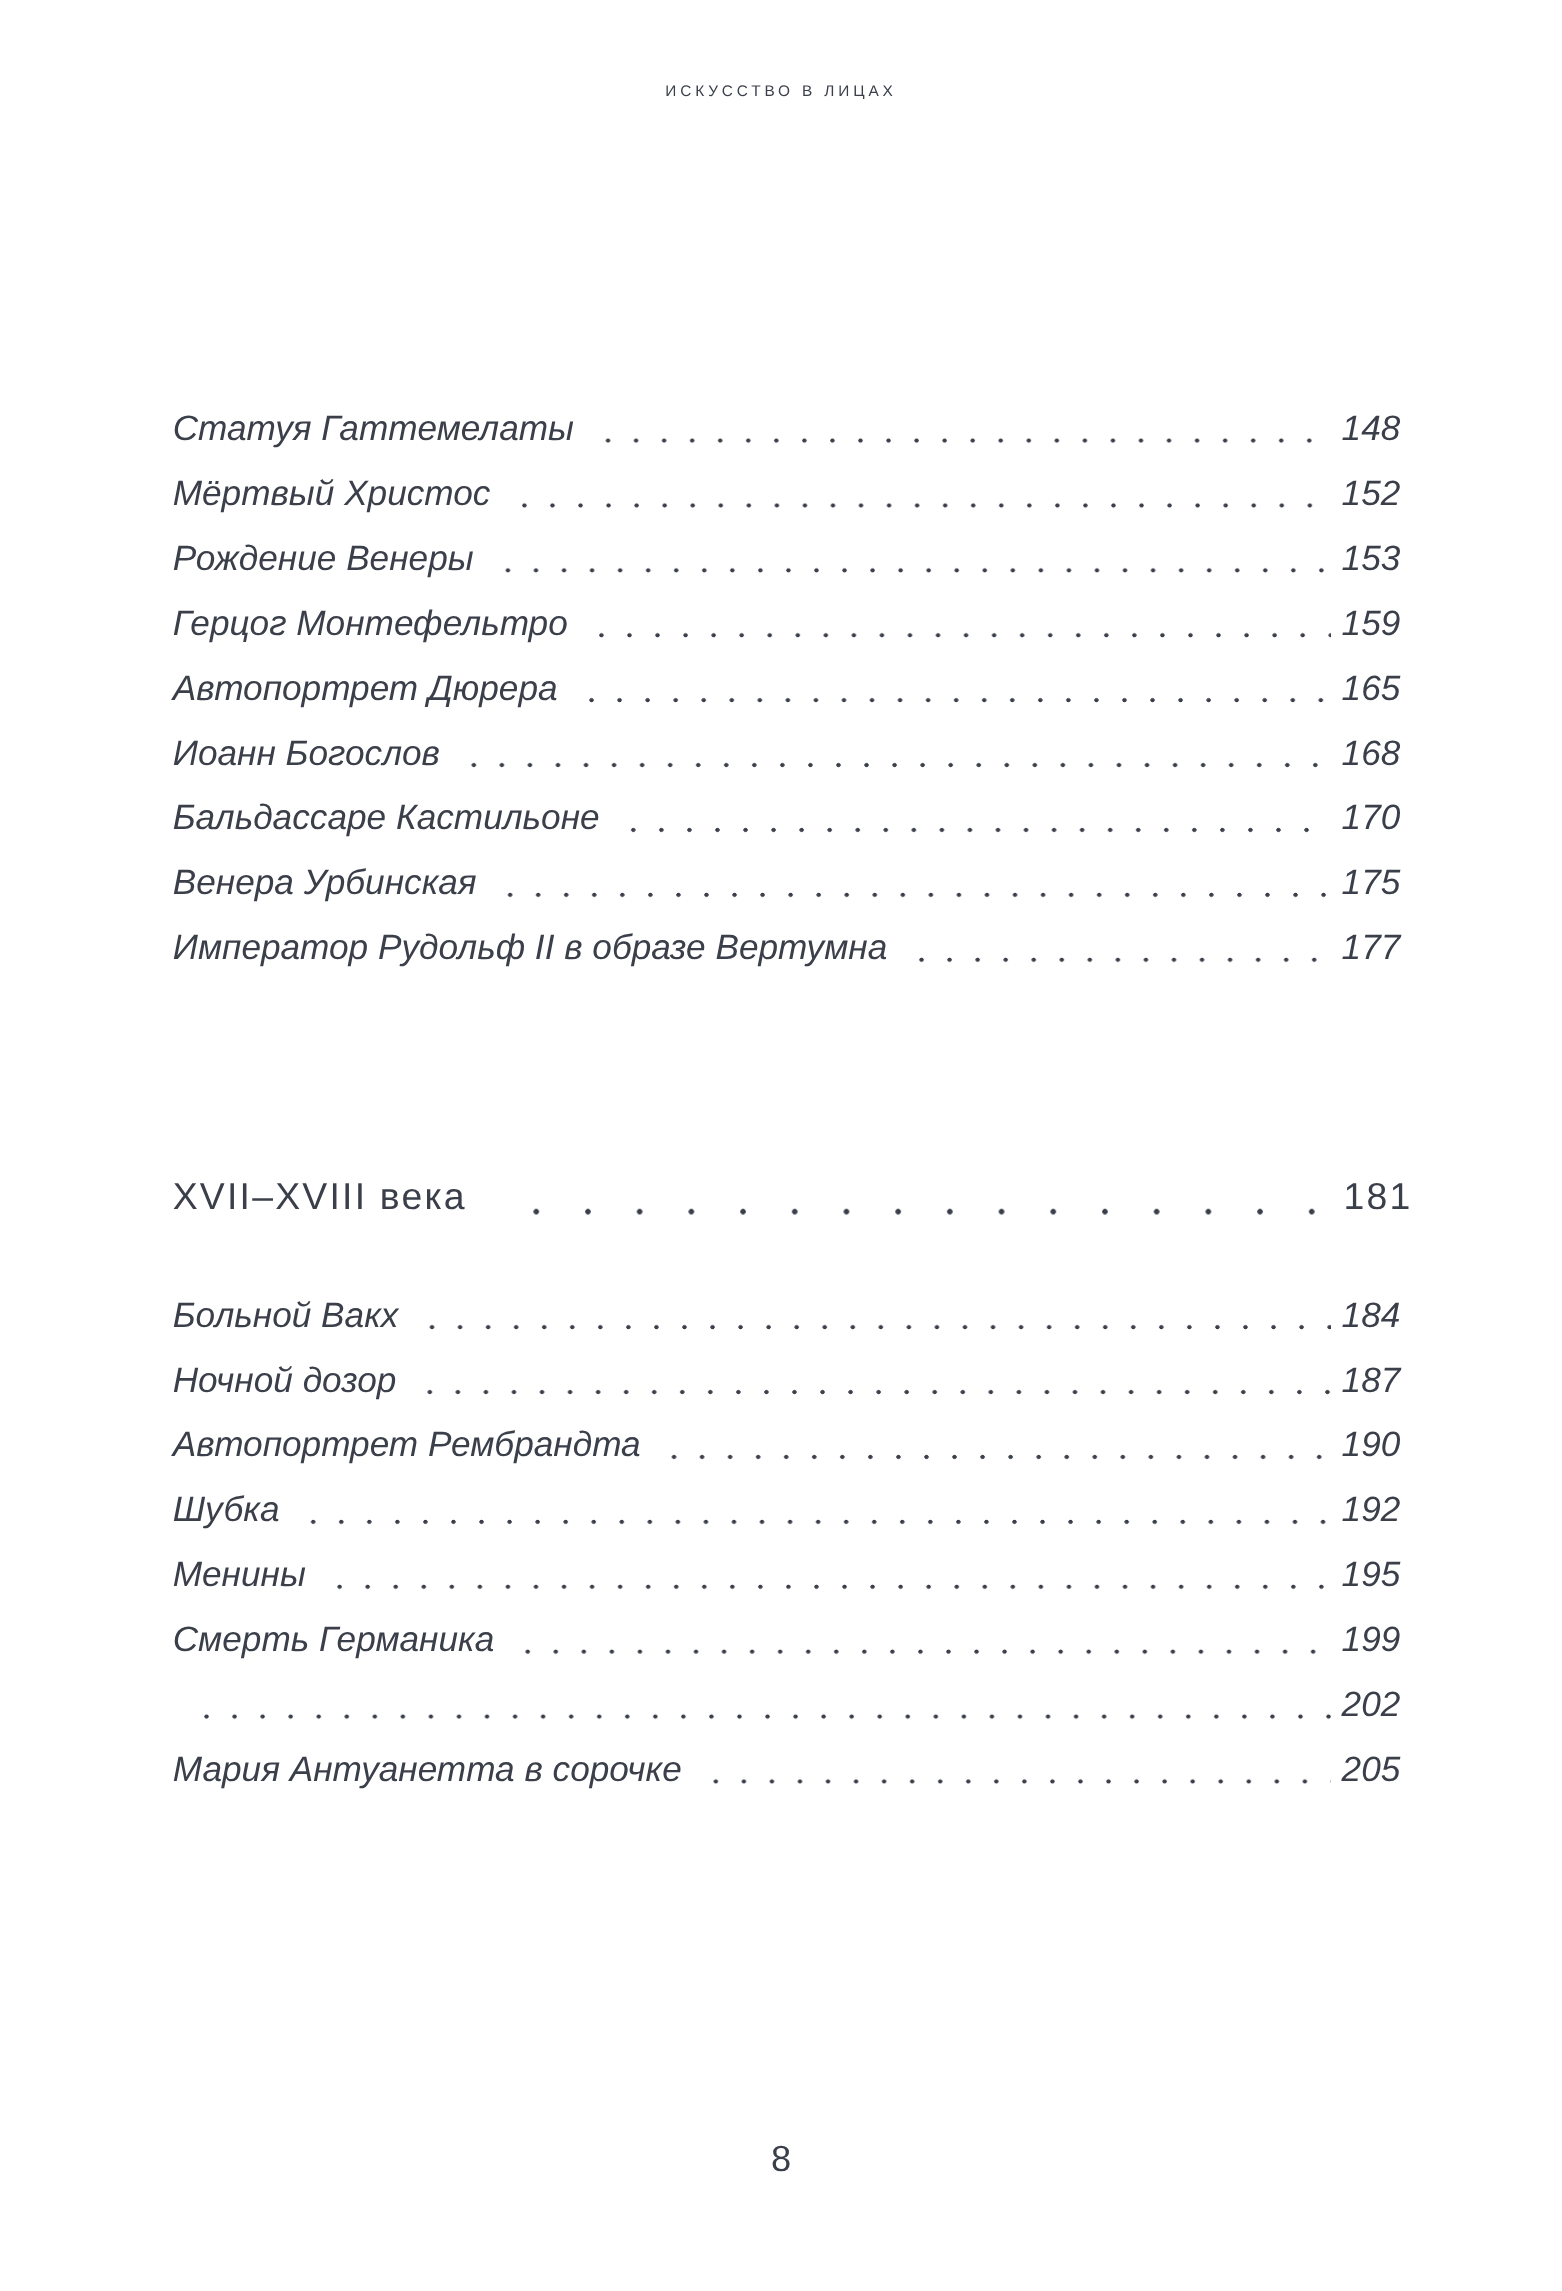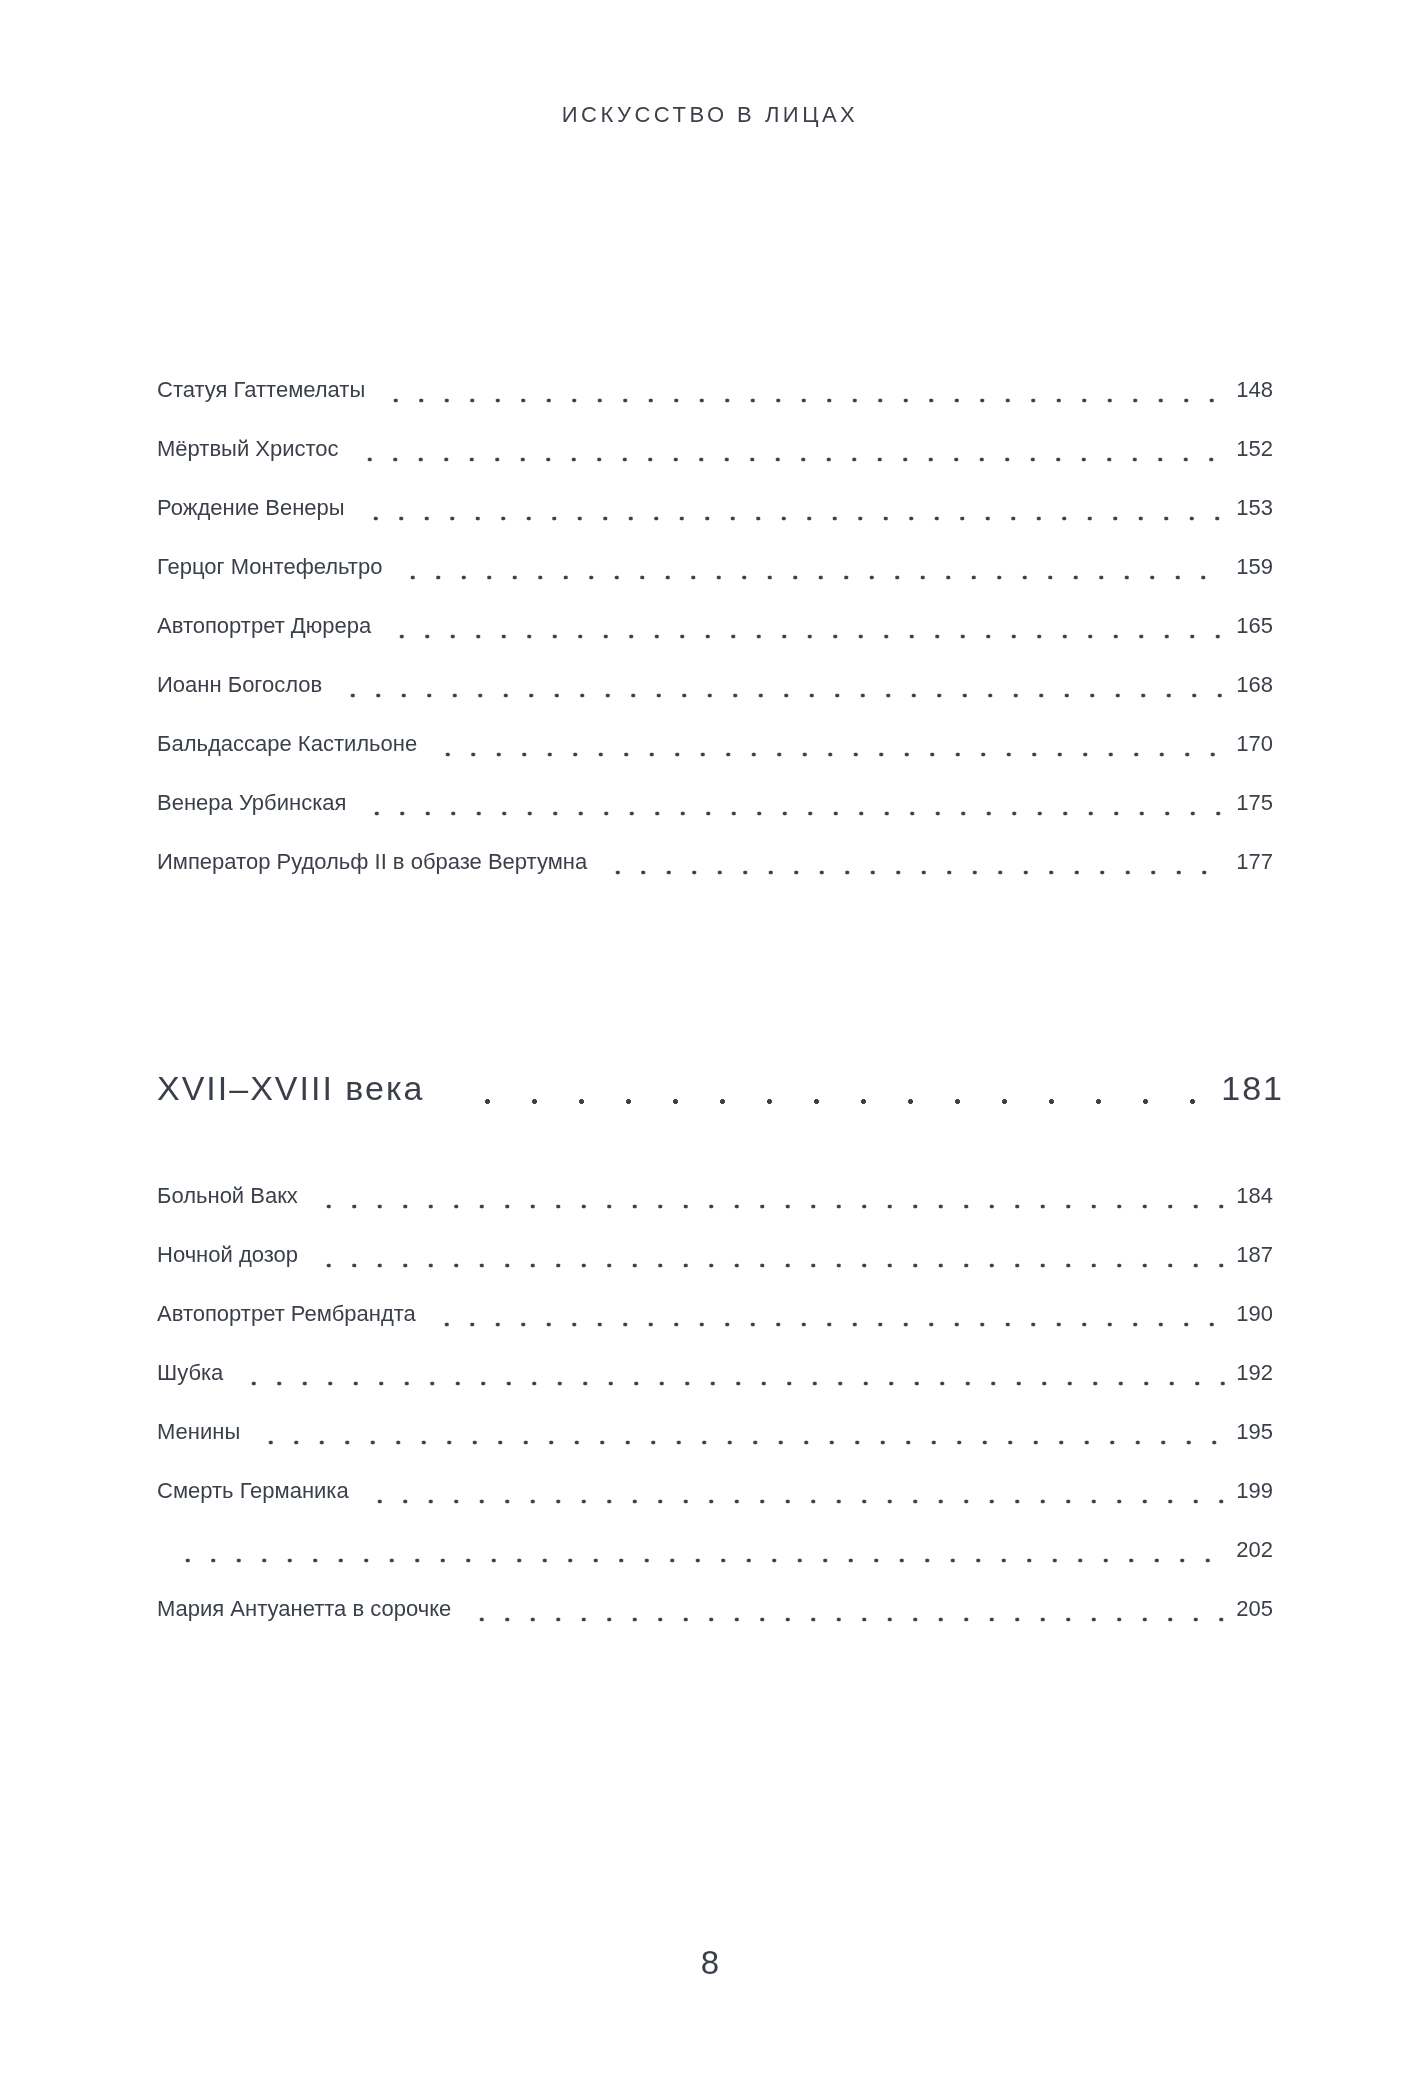--- a/index.html
+++ b/index.html
@@ -3,28 +3,28 @@
 <meta charset="utf-8">
 <style>
   :root { --ink:#3a3f4a; --paper:#ffffff; }
   html,body { margin:0; padding:0; background:#e9e9e9; }
   .page {
     position:relative; width:1420px; height:2083px; margin:0 auto;
     background:var(--paper); color:var(--ink);
     font-family:"Liberation Sans", sans-serif; overflow:hidden;
   }
   .running-head {
-    position:absolute; top:102px; left:0; width:100%;
-    text-align:center; font-size:22px; letter-spacing:3.5px;
+    position:absolute; top:74px; left:0; width:100%;
+    text-align:center; font-size:14px; letter-spacing:3.5px;
     color:var(--ink);
   }
   .toc { position:absolute; left:157px; width:1116px; }
   .toc-first  { top:360px; }
   .toc-second { top:1166px; }
-  .row { display:flex; height:59px; line-height:59px; font-size:22px; }
+  .row { display:flex; height:59px; line-height:59px; font-size:32px;font-style:italic; }
   .row .t { white-space:nowrap; flex:0 0 auto; }
   .row .leader {
     flex:1 1 auto; margin-left:12px; margin-right:10px;
     background-image:radial-gradient(circle, var(--ink) 1.7px, transparent 2.2px);
     background-size:25.5px 5px; background-repeat:repeat-x;
     background-position:left 6px bottom 16px;
   }
   .row .p { white-space:nowrap; flex:0 0 auto; }
   .heading-row {
     position:absolute; left:157px; width:1127px; top:1052px;

